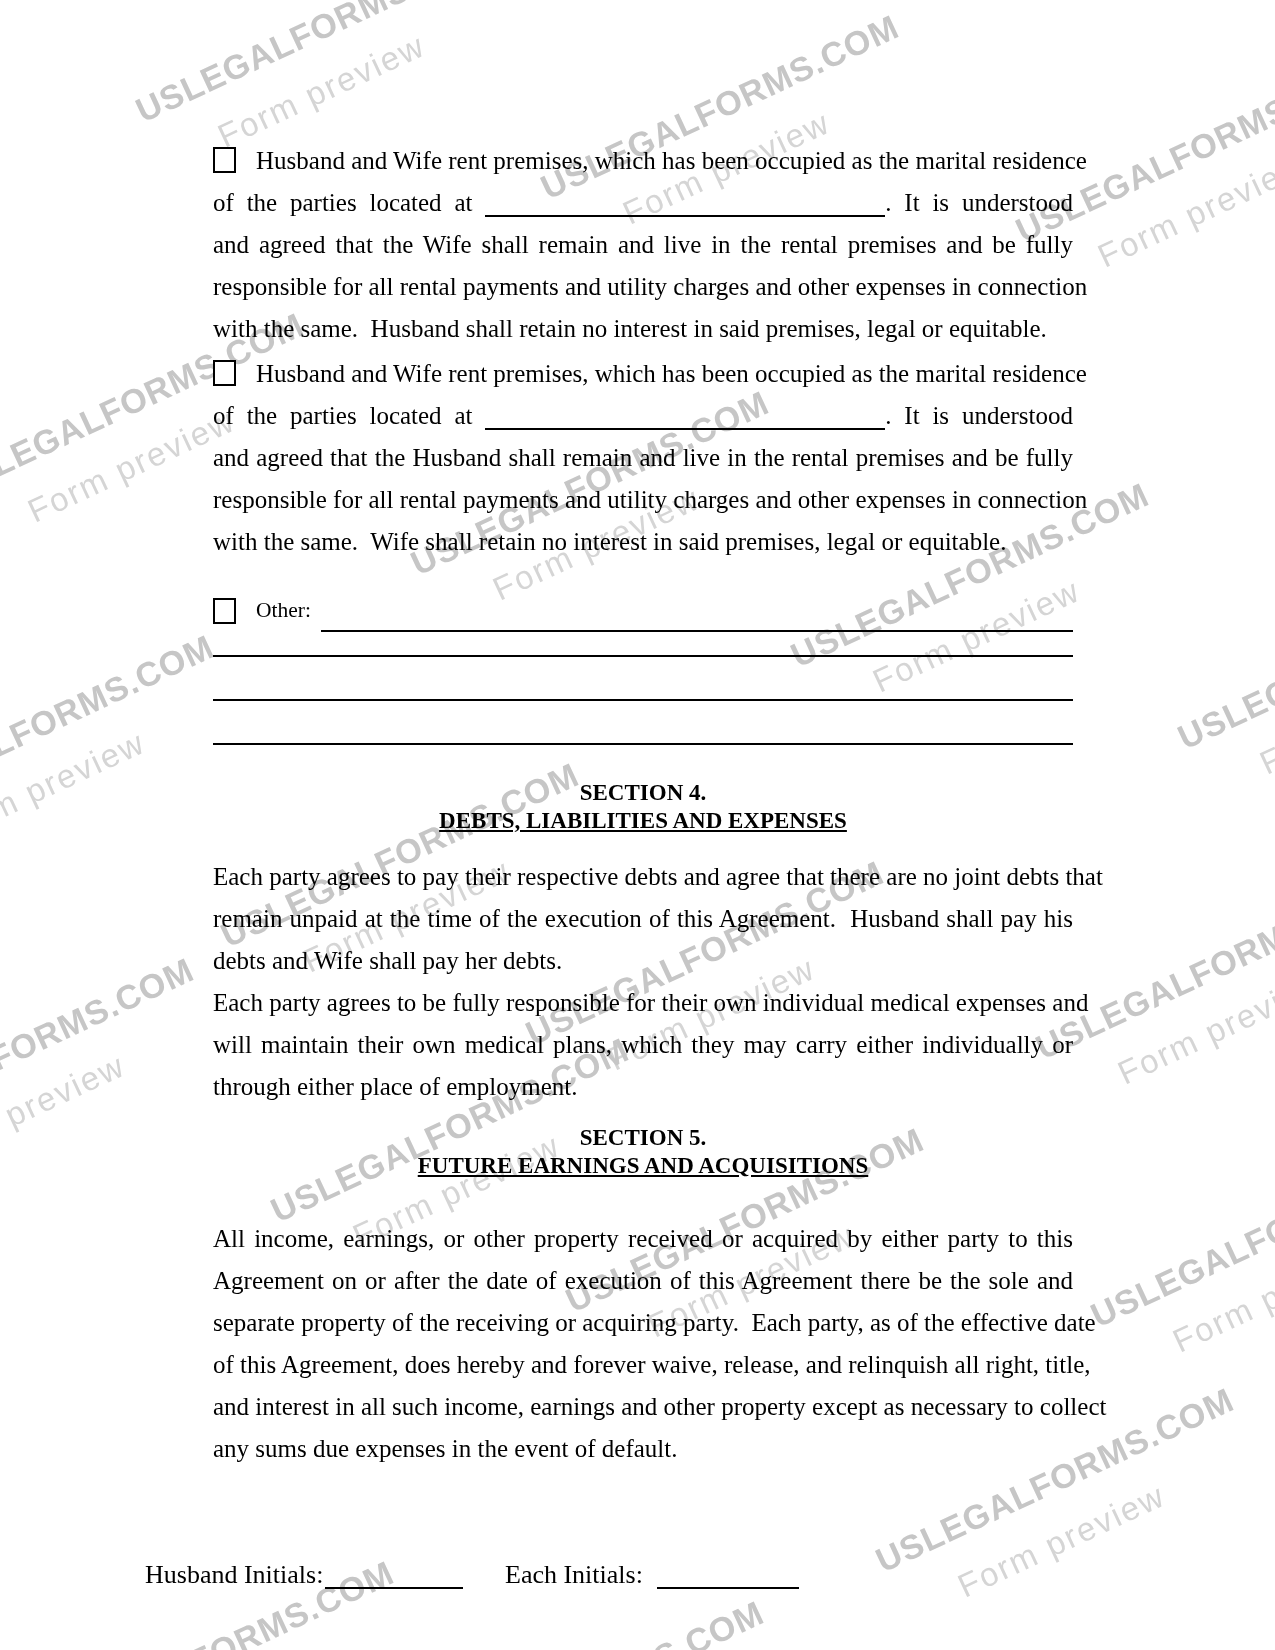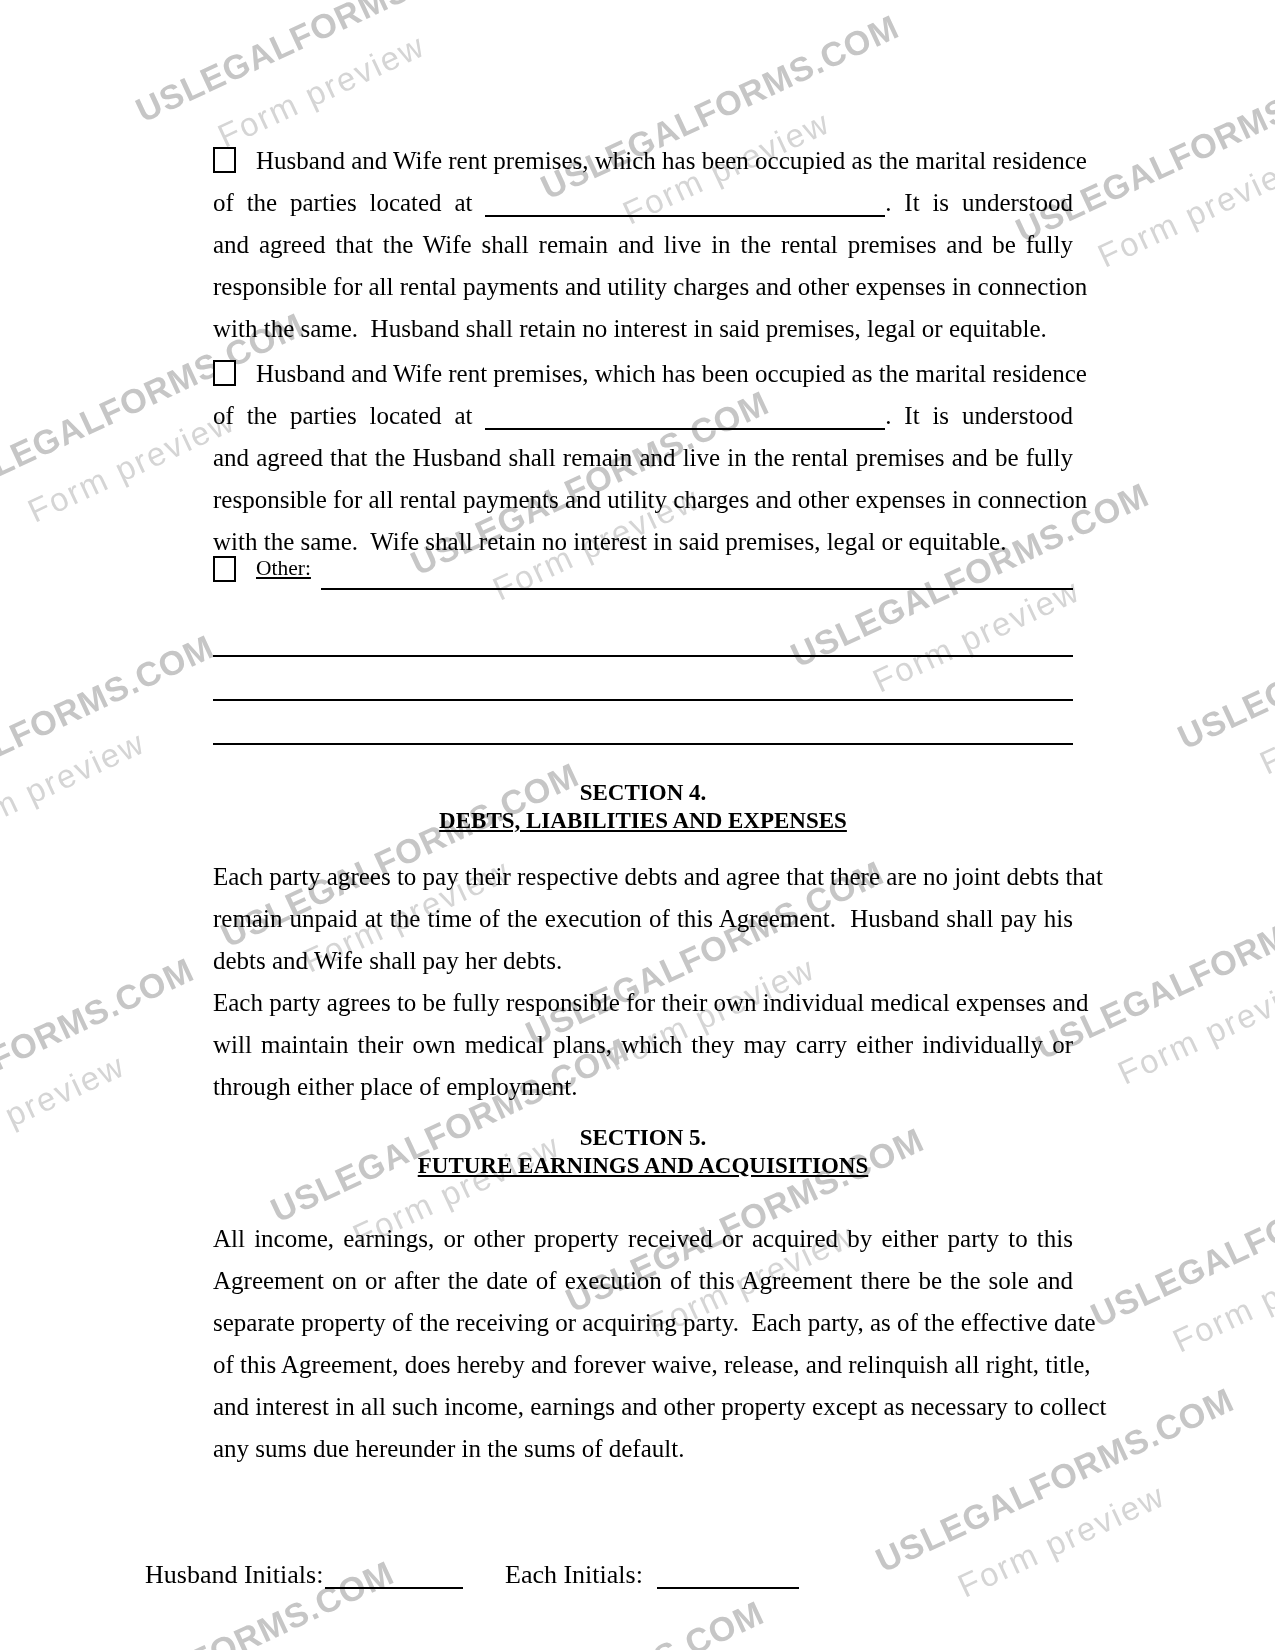--- a/index.html
+++ b/index.html
@@ -121,21 +121,21 @@
     </div>
 
     <div class="block" style="top:353px;">
       <div class="ln jl"><span class="cb"></span><span>Husband and Wife rent premises, which has been occupied as the marital residence</span></div>
       <div class="ln jl"><span>of the parties located at</span> <span class="blank-inline"></span><span>. It is understood</span></div>
       <div class="ln jl">and agreed that the Husband shall remain and live in the rental premises and be fully</div>
       <div class="ln jl">responsible for all rental payments and utility charges and other expenses in connection</div>
       <div class="ln ll">with the same.&nbsp; Wife shall retain no interest in said premises, legal or equitable.</div>
     </div>
 
-    <div class="block other-row" style="top:546px;text-decoration:underline;">
+    <div class="block other-row" style="top:588px;">
       <span class="cb"></span>
       <span class="other-label">Other:</span>
       <span class="other-blank"></span>
     </div>
 
     <div class="block" style="top:613px;">
       <div class="rule"></div>
       <div class="rule"></div>
       <div class="rule"></div>
     </div>
@@ -158,21 +158,21 @@
       <div>SECTION 5.</div>
       <div class="sec-title">FUTURE EARNINGS AND ACQUISITIONS</div>
     </div>
 
     <div class="block" style="top:1218px;">
       <div class="ln jl">All income, earnings, or other property received or acquired by either party to this</div>
       <div class="ln jl">Agreement on or after the date of execution of this Agreement there be the sole and</div>
       <div class="ln jl">separate property of the receiving or acquiring party.&nbsp; Each party, as of the effective date</div>
       <div class="ln jl">of this Agreement, does hereby and forever waive, release, and relinquish all right, title,</div>
       <div class="ln jl">and interest in all such income, earnings and other property except as necessary to collect</div>
-      <div class="ln ll">any sums due hereunder in the sums of default.</div>
+      <div class="ln ll">any sums due expenses in the event of default.</div>
     </div>
 
     <div class="footer">
       <span class="f-group f-husband"><span>Husband Initials:</span><span class="f-blank f-blank-h"></span></span>
       <span class="f-group f-wife"><span>Each Initials:</span><span class="f-blank f-blank-w"></span></span>
     </div>
 
   </div>
 </div>
 

